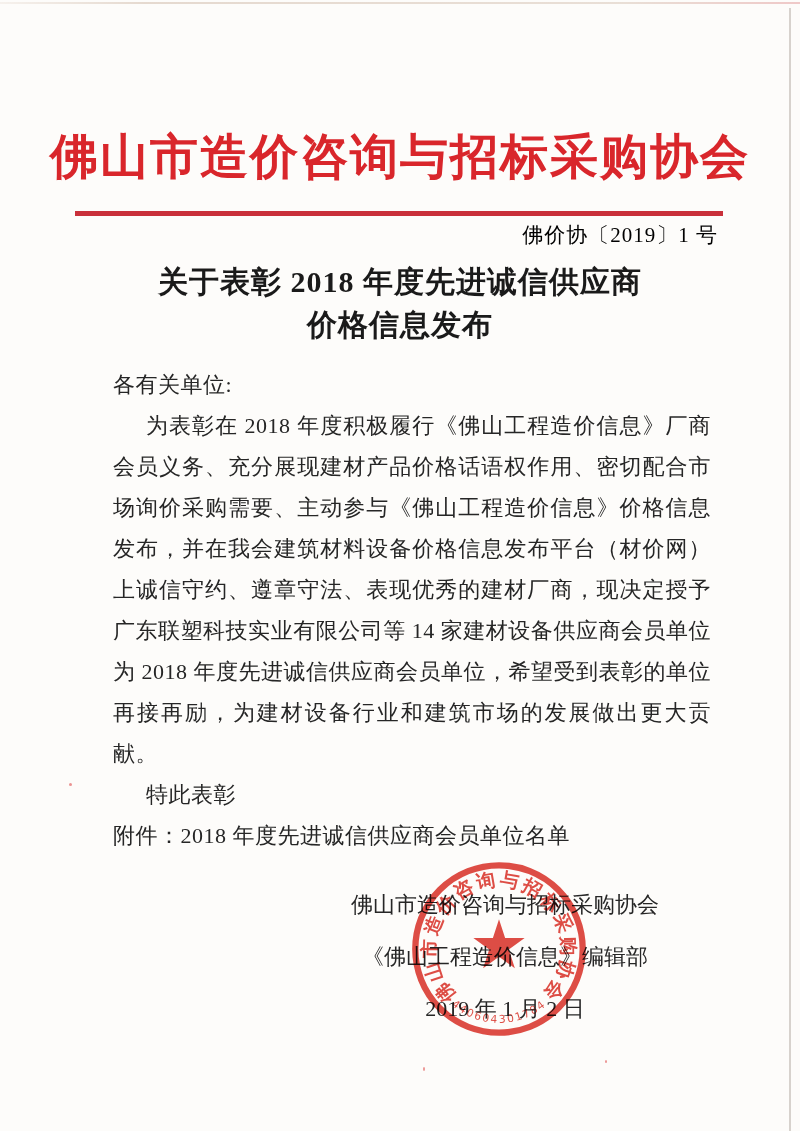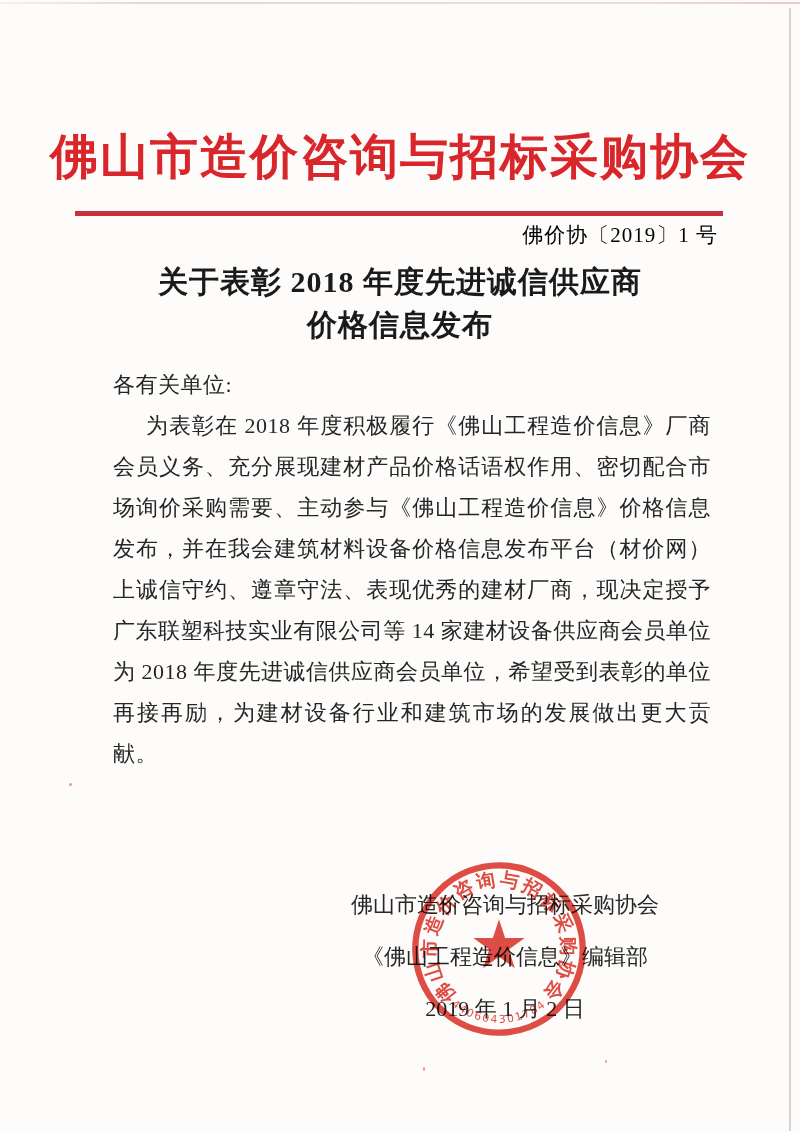--- a/index.html
+++ b/index.html
@@ -83,20 +83,22 @@
 <div class="doc-number">佛价协〔2019〕1 号</div>
 
 <div class="doc-title">
   <div>关于表彰 2018 年度先进诚信供应商</div>
   <div>价格信息发布</div>
 </div>
 
 <div class="body-block">
   <div class="salutation">各有关单位:</div>
   <div class="paragraph">为表彰在 2018 年度积极履行《佛山工程造价信息》厂商会员义务、充分展现建材产品价格话语权作用、密切配合市场询价采购需要、主动参与《佛山工程造价信息》价格信息发布，并在我会建筑材料设备价格信息发布平台（材价网）上诚信守约、遵章守法、表现优秀的建材厂商，现决定授予广东联塑科技实业有限公司等 14 家建材设备供应商会员单位为 2018 年度先进诚信供应商会员单位，希望受到表彰的单位再接再励，为建材设备行业和建筑市场的发展做出更大贡献。</div>
+  <div class="closing">特此表彰</div>
+  <div class="attachment">附件：2018 年度先进诚信供应商会员单位名单</div>
 </div>
 
 <div class="signature-block">
   <div class="sig-line">佛山市造价咨询与招标采购协会</div>
   <div class="sig-line">《佛山工程造价信息》编辑部</div>
   <div class="sig-line">2019 年 1 月 2 日</div>
 </div>
 
 <svg class="seal" viewBox="0 0 200 200" xmlns="http://www.w3.org/2000/svg">
   <circle class="ring" cx="100" cy="100" r="93"></circle>

